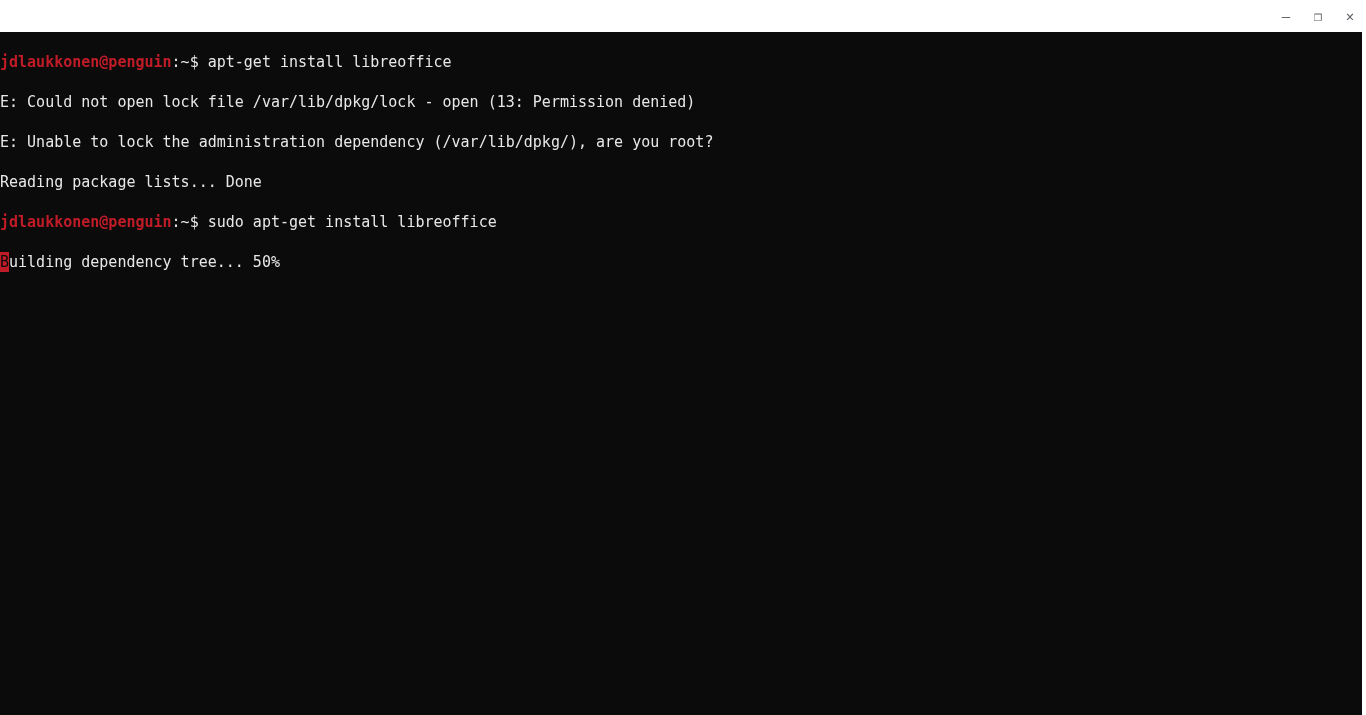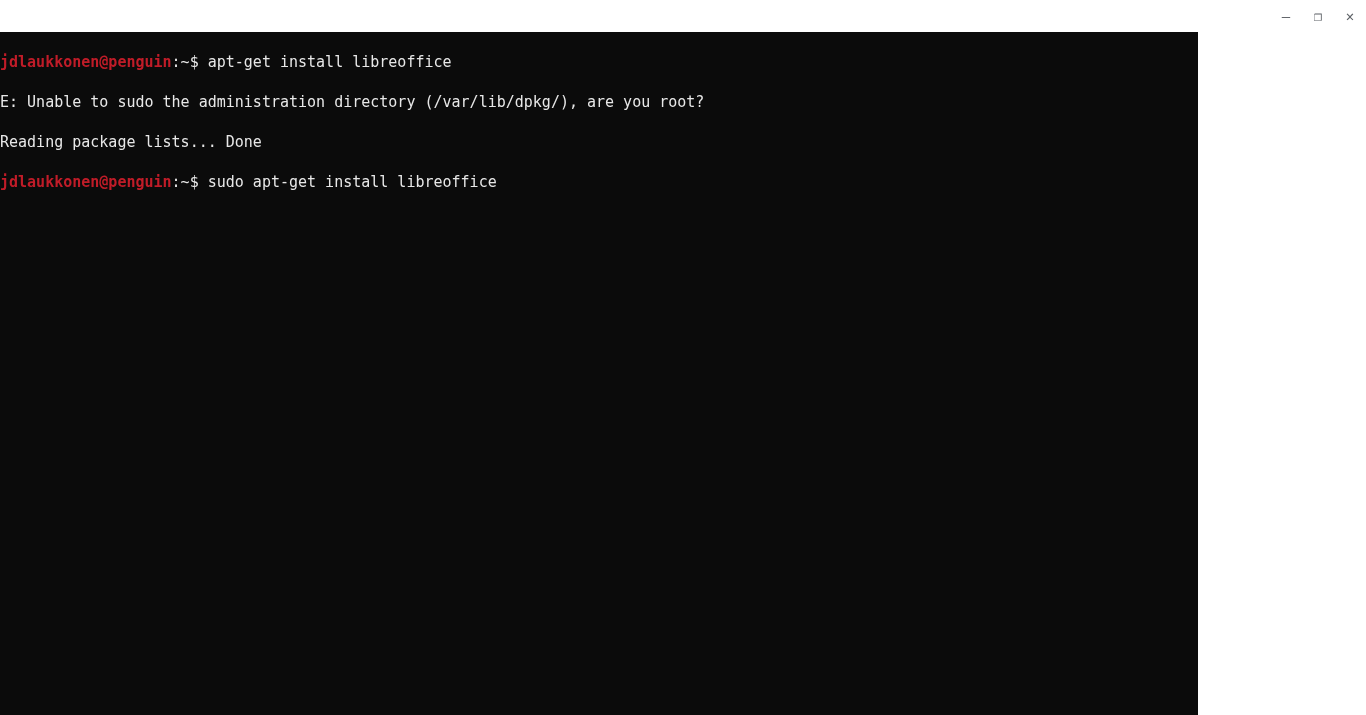--- a/index.html
+++ b/index.html
@@ -13,21 +13,21 @@
       align-items: center;
       padding-right: 8px;
       gap: 16px;
     }
     .titlebar .ctl {
       width: 16px; height: 16px;
       display: inline-flex; align-items: center; justify-content: center;
       color: #5f6368; cursor: pointer; font-size: 14px; line-height: 1;
     }
     .terminal {
-      width: 1198px;
+      width: 1362px;
       height: 683px;
       background: #0b0b0b;
       color: #e8e8e8;
       font-family: "DejaVu Sans Mono","Liberation Mono","Courier New",monospace;
       font-size: 15px;
       line-height: 20px;
       padding: 0;
       white-space: pre;
       overflow: hidden;
     }
@@ -44,16 +44,18 @@
 <body>
 
 <div class="titlebar">
   <span class="ctl">—</span>
   <span class="ctl">❐</span>
   <span class="ctl">✕</span>
 </div>
 
 <div class="terminal">
 <div class="line"><span class="prompt-user">jdlaukkonen@penguin</span><span class="prompt-path">:~$ </span><span>apt-get install libreoffice</span></div>
-<div class="line"><span>E: Unable to sudo the administration directory (/var/lib/dpkg/), are you root?</span></div>
+<div class="line"><span>E: Could not open lock file /var/lib/dpkg/lock - open (13: Permission denied)</span></div>
+<div class="line"><span>E: Unable to lock the administration dependency (/var/lib/dpkg/), are you root?</span></div>
 <div class="line"><span>Reading package lists... Done</span></div>
 <div class="line"><span class="prompt-user">jdlaukkonen@penguin</span><span class="prompt-path">:~$ </span><span>sudo apt-get install libreoffice</span></div>
+<div class="line"><span class="cursor-block">B</span><span>uilding dependency tree... 50%</span></div>
 </div>
 
 </body></html>

